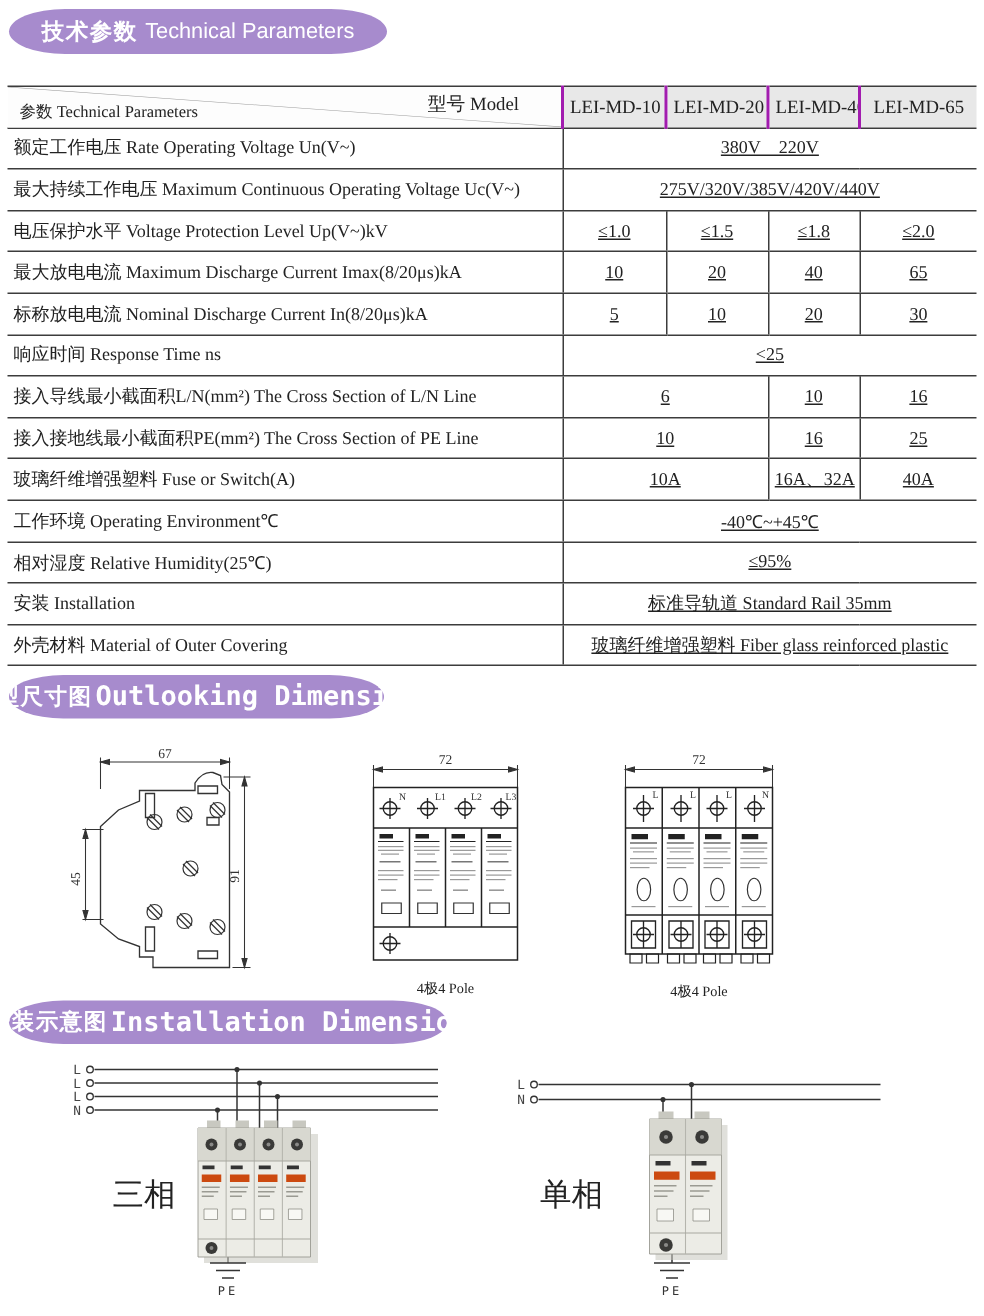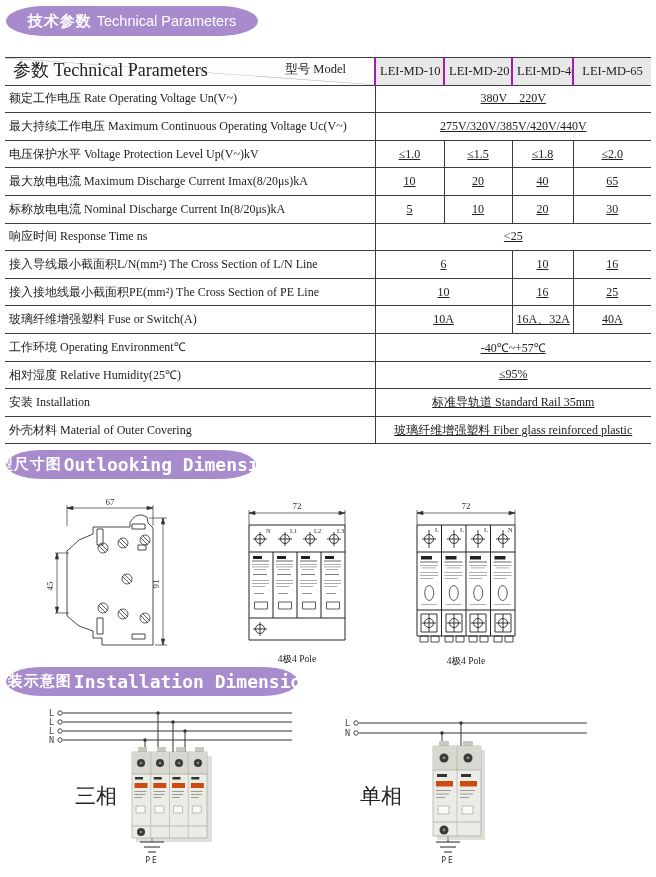--- a/index.html
+++ b/index.html
@@ -14,21 +14,21 @@
   
   table.params{position:absolute;left:5px;top:57px;width:646px;border-collapse:collapse;
         table-layout:fixed;font-size:12px;}
   table.params td,table.params th{border-top:1px solid #3c3c3c;border-bottom:1px solid #3c3c3c;
         padding:0 4px;height:26.6px;font-weight:normal;overflow:hidden;white-space:nowrap;}
   table.params td+td,table.params th+th{border-left:1px solid #3c3c3c;}
   table.params th.model-col{background:#e8e8e8;border-left:2px solid #a21caf;text-align:center;font-size:12.5px;}
   th.diag{position:relative;height:38px;background:#fdfdfd;}
   th.diag svg{position:absolute;left:0;top:0;width:100%;height:100%;}
   th.diag .model-lbl{position:absolute;top:3px;right:28px;font-size:12.5px;}
-  th.diag .param-lbl{position:absolute;bottom:3px;left:8px;font-size:18px;}
+  th.diag .param-lbl{position:absolute;bottom:3px;left:8px;font-size:11px;}
   td.plabel{text-align:left;padding-left:8px;}
   td.val{text-align:center;text-decoration:underline;}
   
   .drw{position:absolute;}
   .drw line,.drw path,.drw rect,.drw ellipse{vector-effect:non-scaling-stroke;}
   text.dim{font-family:"Liberation Serif",serif;font-size:9px;fill:#333;}
   text.tlabel{font-family:"Liberation Serif",serif;font-size:6.5px;fill:#333;}
   text.cap{font-family:"Liberation Serif",serif;font-size:9.5px;fill:#222;}
   text.wire{font-family:"DejaVu Sans Mono",monospace;font-size:8.5px;fill:#444;}
   text.phase{font-family:"Liberation Serif",serif;font-size:21px;fill:#222;}
@@ -112,21 +112,21 @@
       <td class="val">25</td>
     </tr>
     <tr>
       <td class="plabel">玻璃纤维增强塑料 Fuse or Switch(A)</td>
       <td class="val" colspan="2">10A</td>
       <td class="val">16A、32A</td>
       <td class="val">40A</td>
     </tr>
     <tr>
       <td class="plabel">工作环境 Operating Environment℃</td>
-      <td class="val" colspan="4">-40℃~+57℃</td>
+      <td class="val" colspan="4">-40℃~+45℃</td>
     </tr>
     <tr>
       <td class="plabel">相对湿度 Relative Humidity(25℃)</td>
       <td class="val" colspan="4">≤95%</td>
     </tr>
     <tr>
       <td class="plabel">安装 Installation</td>
       <td class="val" colspan="4">标准导轨道 Standard Rail 35mm</td>
     </tr>
     <tr>

